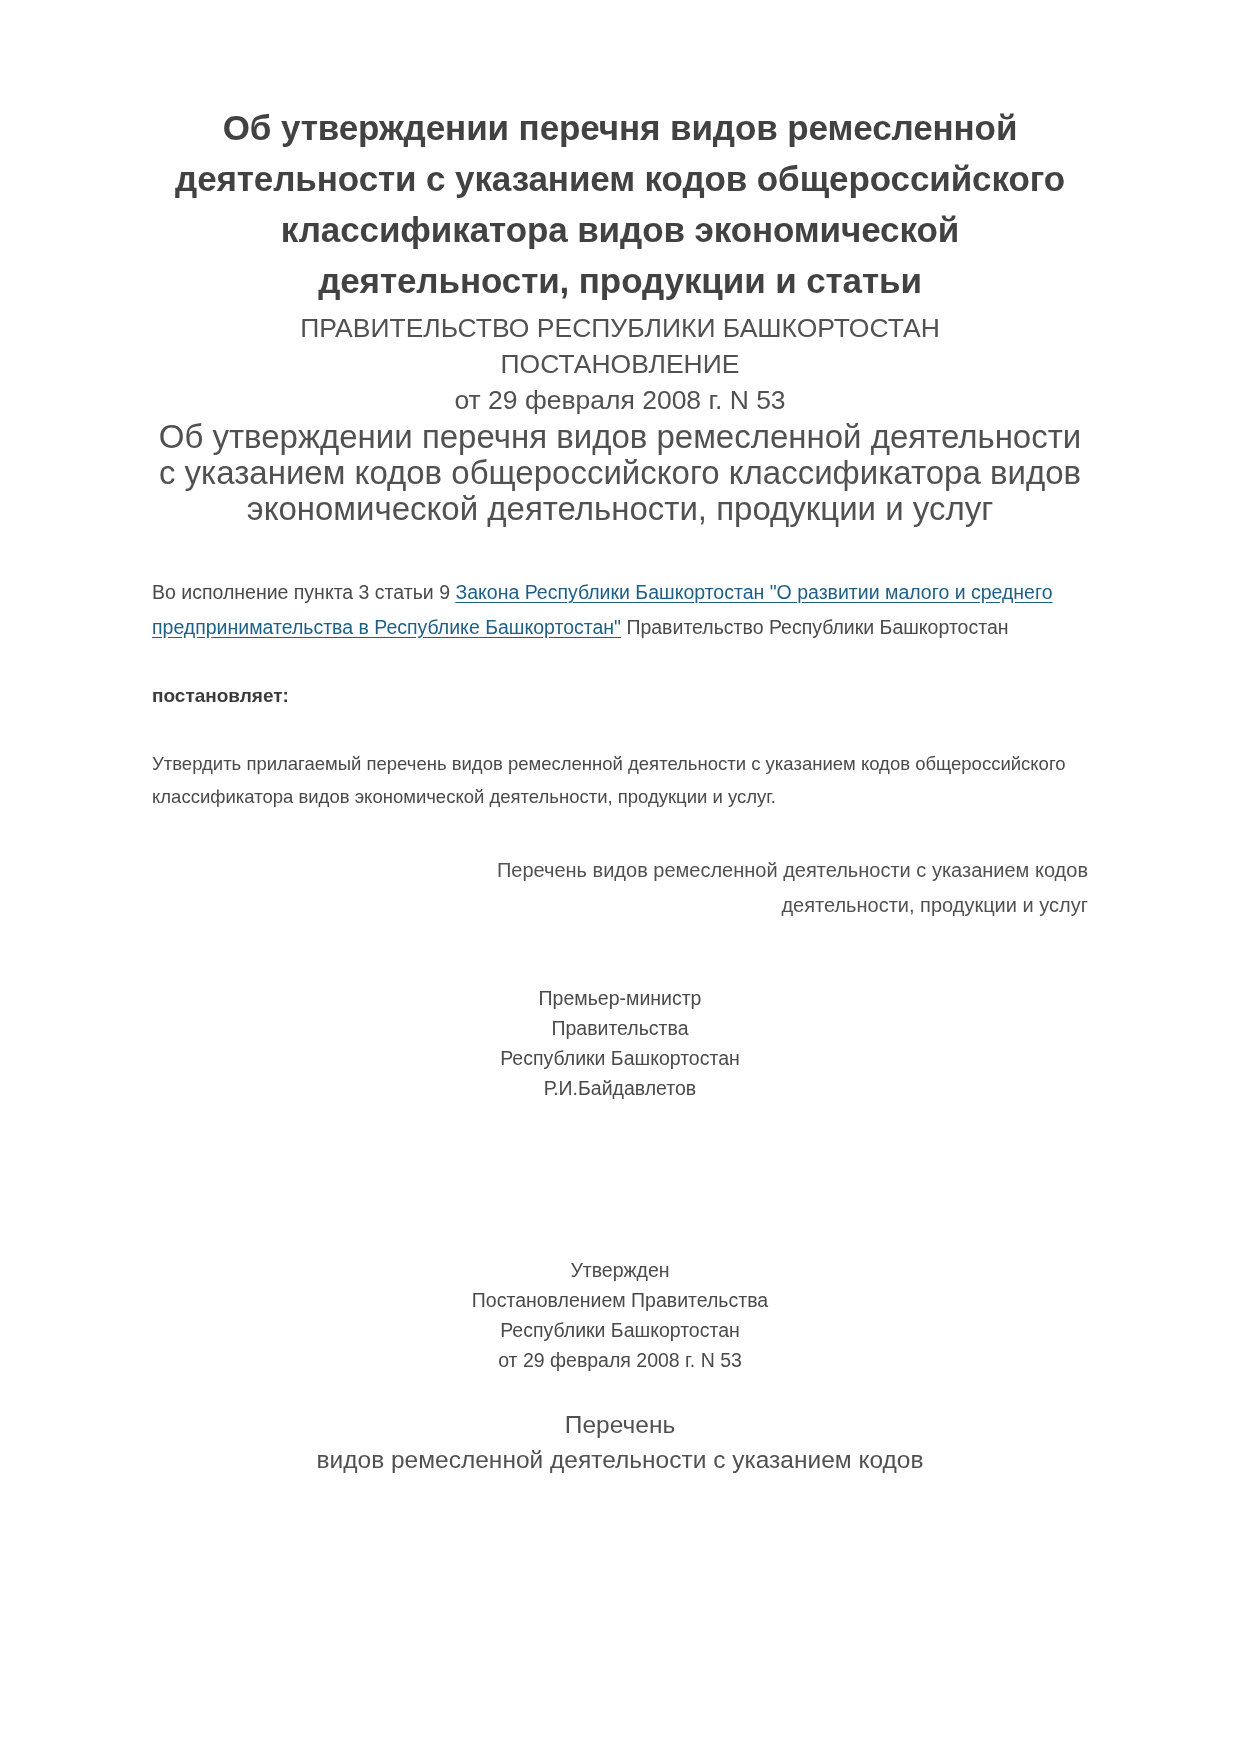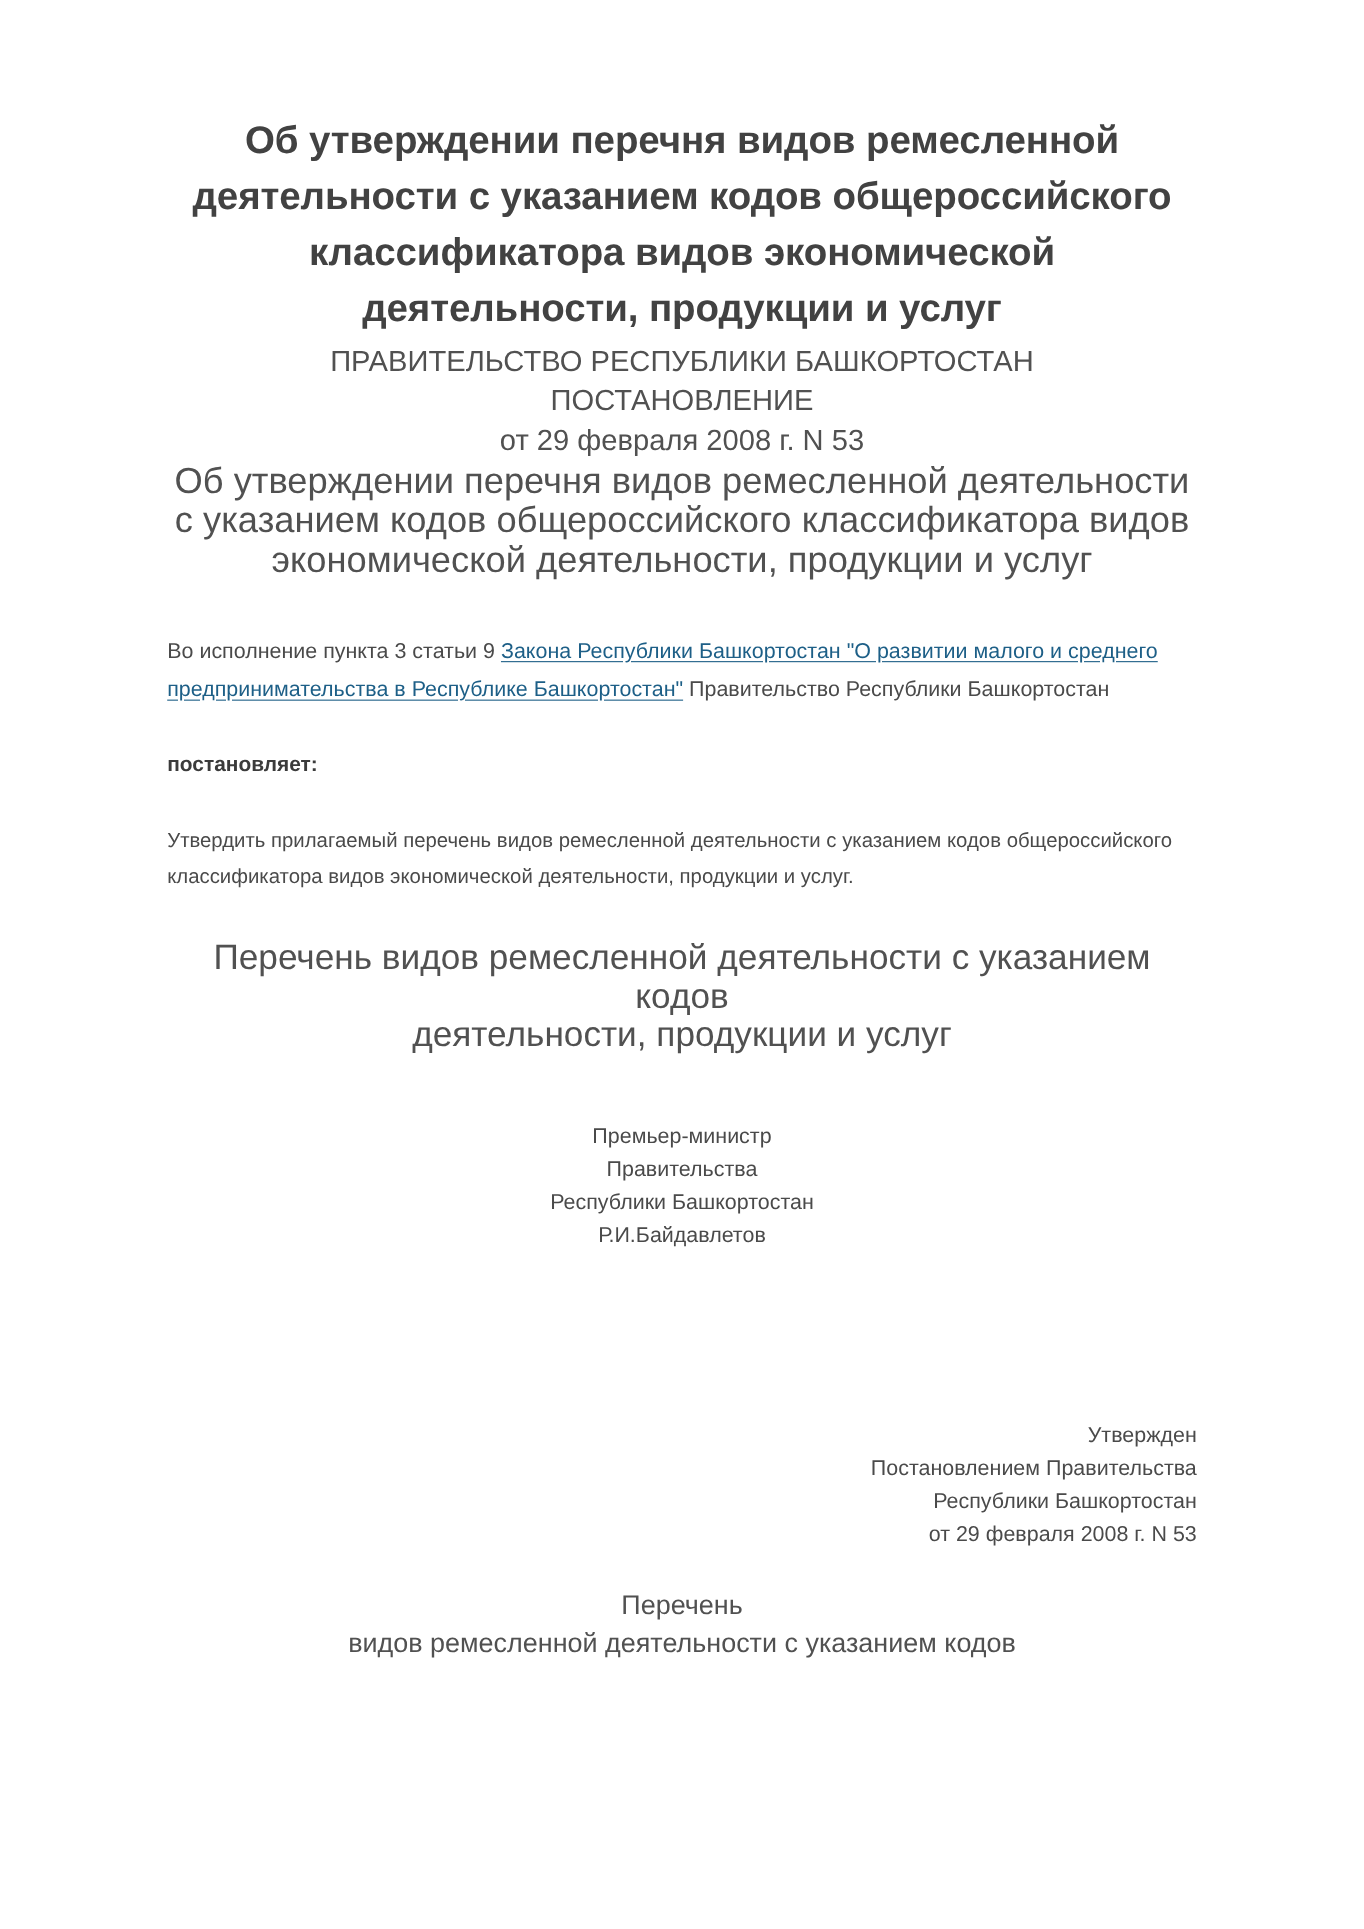--- a/index.html
+++ b/index.html
@@ -79,41 +79,41 @@
     line-height: 33px;
   }
   a.doc-link {
     color: #1d5f87;
     text-decoration: underline;
     text-underline-offset: 3px;
   }
 
   
   .list-heading {
-    text-align: center;
-    font-size: 32px;
+    text-align: right;
+    font-size: 20px;
     line-height: 35px;
     color: #515151;
     margin-top: 40px;
   }
   .list-heading .line { display: block; }
 
   
   .signature {
     text-align: center;
     font-size: 19.5px;
     line-height: 30px;
     color: #4a4a4a;
     margin-top: 60px;
   }
   .signature .line { display: block; }
 
   
   .approved {
-    text-align: right;
+    text-align: center;
     font-size: 19.5px;
     line-height: 30px;
     color: #4a4a4a;
     margin-top: 152px;
   }
   .approved .line { display: block; }
 
   
   .bottom-title {
     text-align: center;
@@ -123,21 +123,21 @@
     margin-top: 32px;
   }
   .bottom-title .line { display: block; }
 </style>
 </head>
 <body>
 
 <div class="page">
   <div class="content">
 
-    <h1 class="doc-title">Об утверждении перечня видов ремесленной деятельности с указанием кодов общероссийского классификатора видов экономической деятельности, продукции и услуг</h1>
+    <h1 class="doc-title">Об утверждении перечня видов ремесленной деятельности с указанием кодов общероссийского классификатора видов экономической деятельности, продукции и статьи</h1>
 
     <div class="subtitle-block">
       <span class="line">ПРАВИТЕЛЬСТВО РЕСПУБЛИКИ БАШКОРТОСТАН</span>
       <span class="line">ПОСТАНОВЛЕНИЕ</span>
       <span class="line">от 29 февраля 2008 г. N 53</span>
     </div>
 
     <div class="subject-block">
       <span class="line">Об утверждении перечня видов ремесленной деятельности</span>
       <span class="line">с указанием кодов общероссийского классификатора видов</span>

